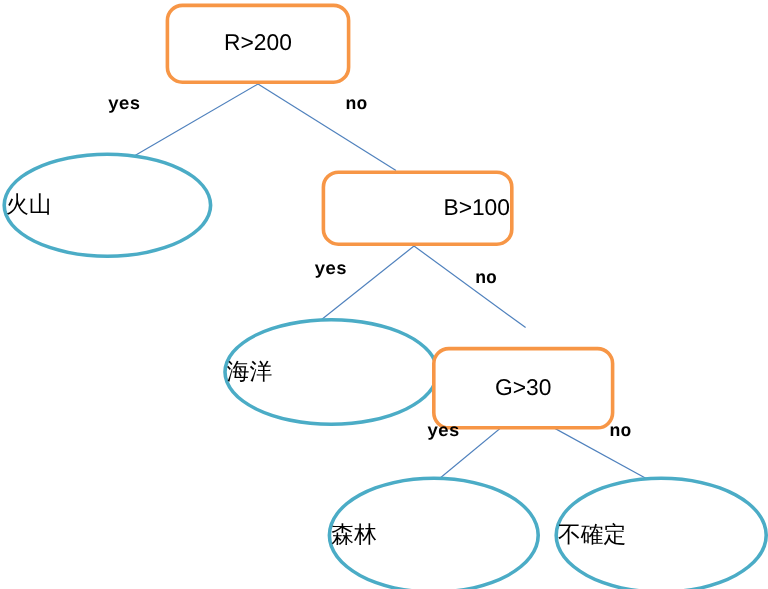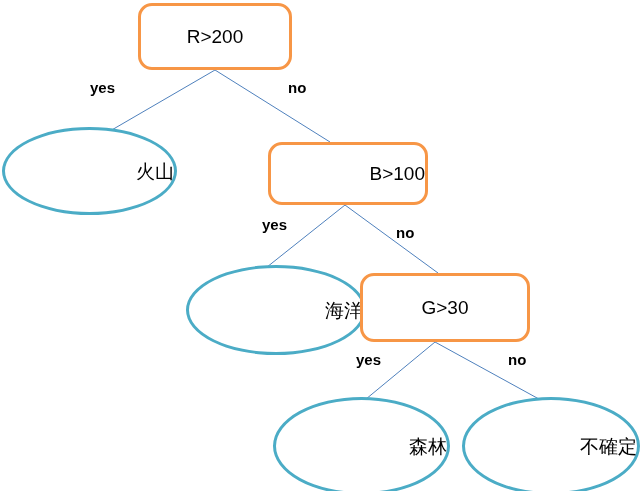--- a/index.html
+++ b/index.html
@@ -49,35 +49,35 @@
   }
   
   .leaf-node {
     position: absolute;
     box-sizing: border-box;
     background: #ffffff;
     border: 3px solid #4BACC6;
     border-radius: 50%;
     display: flex;
     align-items: center;
-    justify-content: flex-end;
+    justify-content: flex-start;
     z-index: 3;
   }
   .leaf-node .node-text {
     font-family: "Liberation Sans", "DejaVu Sans", sans-serif;
     font-size: 19px;
     font-weight: 400;
     color: #000000;
     line-height: 1;
     white-space: nowrap;
   }
   
   .edge-label {
     position: absolute;
-    font-family: Liberation Sans, sans-serif;
+    font-family: Liberation Mono, monospace;
     font-size: 15px;
     font-weight: bold;
     color: #000000;
     line-height: 1;
     white-space: nowrap;
     z-index: 4;
   }
 </style>
 </head>
 <body>
@@ -99,21 +99,21 @@
       </div>
       <div class="leaf-node" style="left: 2px; top: 127px; width: 175px; height: 88px;">
         <span class="node-text">火山</span>
       </div>
       <div class="decision-node" style="left: 268px; top: 142px; width: 160px; height: 63px; justify-content: flex-end;">
         <span class="node-text">B&gt;100</span>
       </div>
       <div class="leaf-node" style="left: 186px; top: 265px; width: 180px; height: 90px;">
         <span class="node-text">海洋</span>
       </div>
-      <div class="decision-node" style="left: 360px; top: 273px; width: 170px; height: 69px;">
+      <div class="decision-node" style="left: 360px; top: 289px; width: 152px; height: 69px;">
         <span class="node-text">G&gt;30</span>
       </div>
       <div class="leaf-node" style="left: 273px; top: 397px; width: 177px; height: 98px;">
         <span class="node-text">森林</span>
       </div>
       <div class="leaf-node" style="left: 462px; top: 397px; width: 178px; height: 98px;">
         <span class="node-text">不確定</span>
       </div>
     </div>
   <div id="label-layer">

